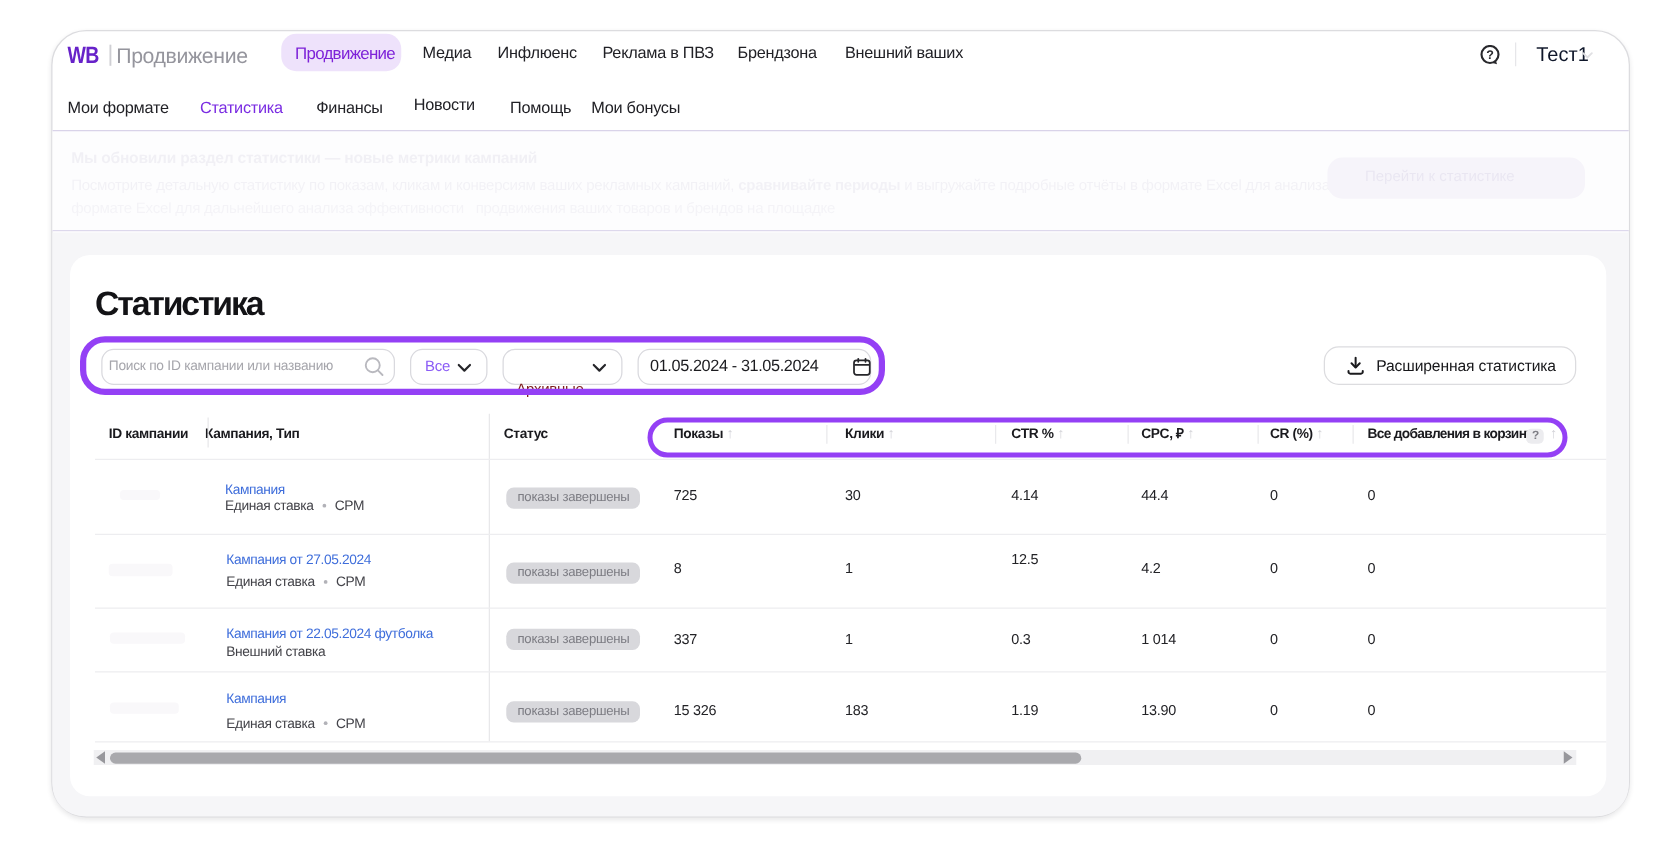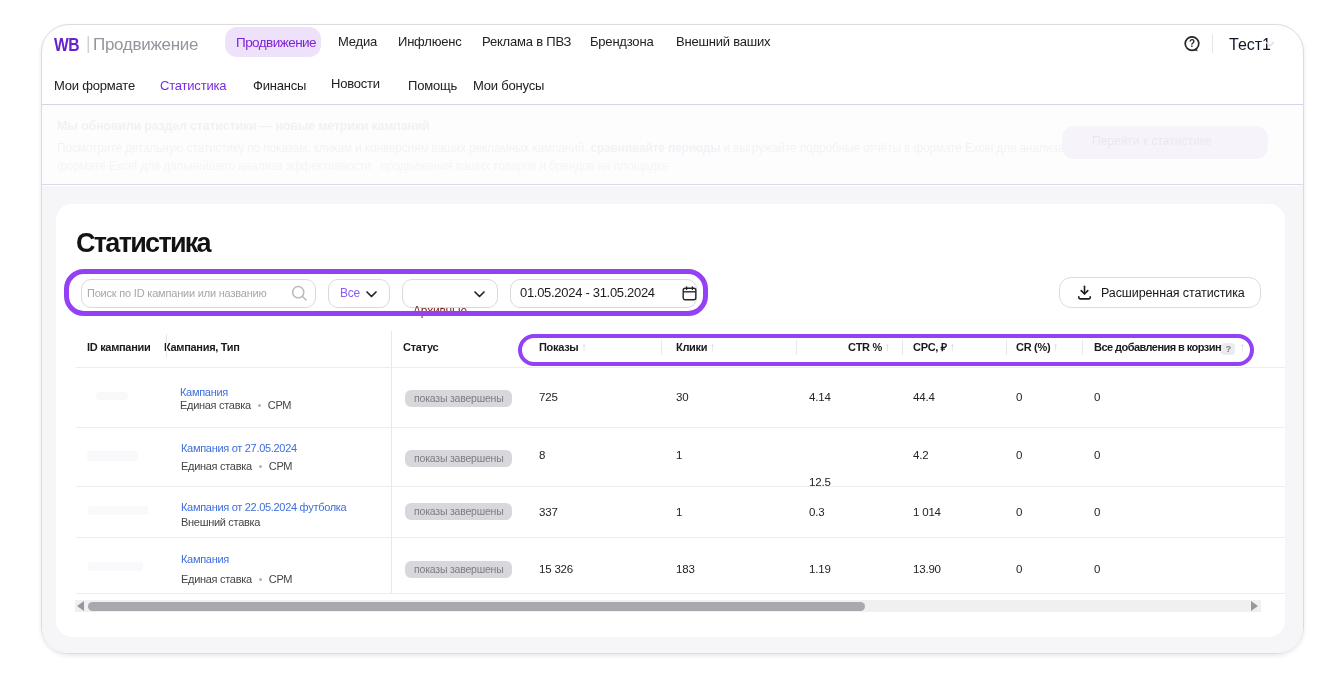--- a/index.html
+++ b/index.html
@@ -108,21 +108,21 @@
       <path d="M1.8 11.7 v.8 a1.4 1.4 0 0 0 1.4 1.4 h8.6 a1.4 1.4 0 0 0 1.4 -1.4 v-.8" fill="none" stroke="#1b1b1e" stroke-width="1.6" stroke-linecap="round"></path>
     </svg>
   </div>
 <div class="txt" style="left:1101px;top:286px;font-size:12.5px;color:#17171a;letter-spacing:-.1px">Расширенная статистика</div>
 
 <div class="hdr" style="left:87px;top:341px">ID кампании</div>
 <div class="hdr" style="left:164px;top:341px">Кампания, Тип</div>
 <div class="hdr" style="left:403px;top:341px">Статус</div>
 <div class="hdr" style="left:539px;top:341px">Показы <span class="arr">↑</span></div>
 <div class="hdr" style="left:676px;top:341px">Клики <span class="arr">↑</span></div>
-<div class="hdr" style="left:848px;top:341px">CTR % <span class="arr">↑</span></div>
+<div class="hdr" style="left:809px;top:341px">CTR % <span class="arr">↑</span></div>
 <div class="hdr" style="left:913px;top:341px">CPC, ₽ <span class="arr">↑</span></div>
 <div class="hdr" style="left:1016px;top:341px">CR (%) <span class="arr">↑</span></div>
 <div class="hdr" style="left:1094px;top:341px;letter-spacing:-.55px">Все добавления в корзину</div>
 <div class="abs" style="left:1221px;top:343px;width:14px;height:12px;background:#ececef;border-radius:4px"></div>
 <div class="txt" style="left:1225.5px;top:344px;font-size:9.5px;color:#7e7e85;font-weight:700">?</div>
 <div class="txt" style="left:1240px;top:341px;font-size:11.5px;color:#d2d2d7">↑</div>
 
 <div class="abs" style="left:166px;top:334px;width:1px;height:24px;background:#e8e8ea"></div>
 <div class="abs" style="left:661px;top:340px;width:1px;height:15px;background:#e9e9ec"></div>
 <div class="abs" style="left:796px;top:340px;width:1px;height:15px;background:#e9e9ec"></div>
@@ -148,21 +148,21 @@
 <div class="val" style="left:1016px;top:391px">0</div>
 <div class="val" style="left:1094px;top:391px">0</div>
 
 <div class="abs" style="left:87px;top:451px;width:51px;height:10px;background:#f9f8fa;border-radius:3px"></div>
 <div class="lnk" style="left:181px;top:442px">Кампания от 27.05.2024</div>
 <div class="sub" style="left:181px;top:459.5px">Единая ставка<span style="display:inline-block;width:3px;height:3px;border-radius:50%;background:#b2b2b8;margin:0 7px;vertical-align:2px"></span>СРМ</div>
 <div class="pill" style="left:405px;top:450px"></div>
 <div class="ptxt" style="left:414px;top:450px">показы завершены</div>
 <div class="val" style="left:539px;top:449px">8</div>
 <div class="val" style="left:676px;top:449px">1</div>
-<div class="val" style="left:809px;top:476px">12.5</div>
+<div class="val" style="left:809px;top:442px">12.5</div>
 <div class="val" style="left:913px;top:449px">4.2</div>
 <div class="val" style="left:1016px;top:449px">0</div>
 <div class="val" style="left:1094px;top:449px">0</div>
 
 <div class="abs" style="left:88px;top:506px;width:60px;height:9px;background:#f9f8fa;border-radius:3px"></div>
 <div class="lnk" style="left:181px;top:501px">Кампания от 22.05.2024 футболка</div>
 <div class="sub" style="left:181px;top:515.5px">Внешний ставка</div>
 <div class="pill" style="left:405px;top:503px"></div>
 <div class="ptxt" style="left:414px;top:503px">показы завершены</div>
 <div class="val" style="left:539px;top:506px">337</div>

